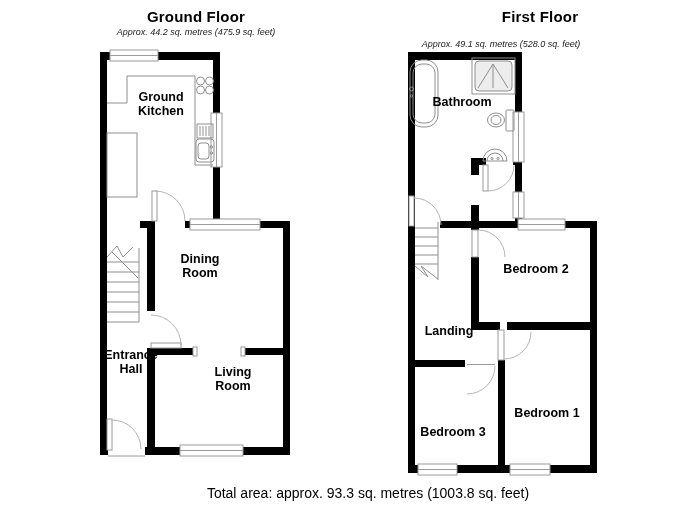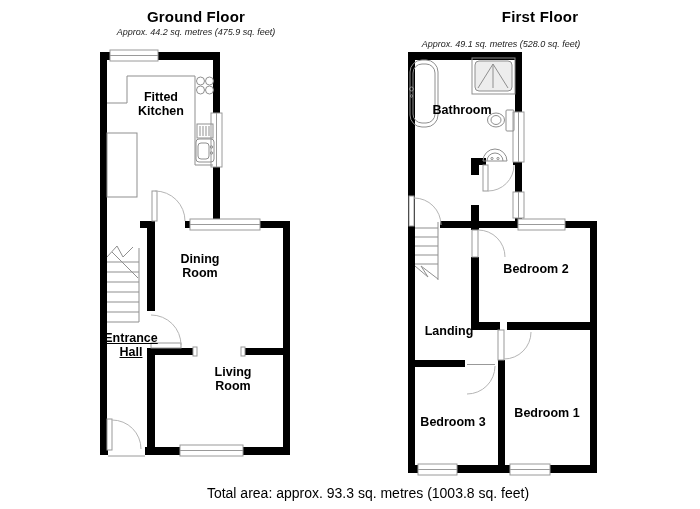--- a/index.html
+++ b/index.html
@@ -201,25 +201,25 @@
       </g>
 
       <g>
         <path class="fx" d="M438,222 V280
           M415,228h23 M415,237h23 M415,246h23 M415,255h23 M415,264h23"></path>
         <path class="fx" d="M415,266 L428,277 L421,266 L438,279"></path>
       </g>
     </g>
   </svg>
 
-  <div class="room-label" style="left:161px;top:104px;width:60px;">Fitted Kitchen</div>
+  <div class="room-label" style="left:161px;top:104px;width:60px;">Ground Kitchen</div>
   <div class="room-label" style="left:200px;top:266px;width:46px;">Dining Room</div>
-  <div class="room-label" style="left:131px;top:345px;width:64px;text-decoration:underline;">Entrance Hall</div>
+  <div class="room-label" style="left:131px;top:362px;width:64px;">Entrance Hall</div>
   <div class="room-label" style="left:220px;top:379px;width:46px;margin-left:13px;">Living Room</div>
 
-  <div class="room-label nowrap" style="left:462px;top:110px;">Bathroom</div>
+  <div class="room-label nowrap" style="left:462px;top:102px;">Bathroom</div>
   <div class="room-label nowrap" style="left:449px;top:331px;">Landing</div>
   <div class="room-label nowrap" style="left:536px;top:269px;">Bedroom 2</div>
-  <div class="room-label nowrap" style="left:453px;top:422px;">Bedroom 3</div>
+  <div class="room-label nowrap" style="left:453px;top:432px;">Bedroom 3</div>
   <div class="room-label nowrap" style="left:547px;top:413px;">Bedroom 1</div>
 
   <div class="total">Total area: approx. 93.3 sq. metres (1003.8 sq. feet)</div>
 </div>
 
 </body></html>

